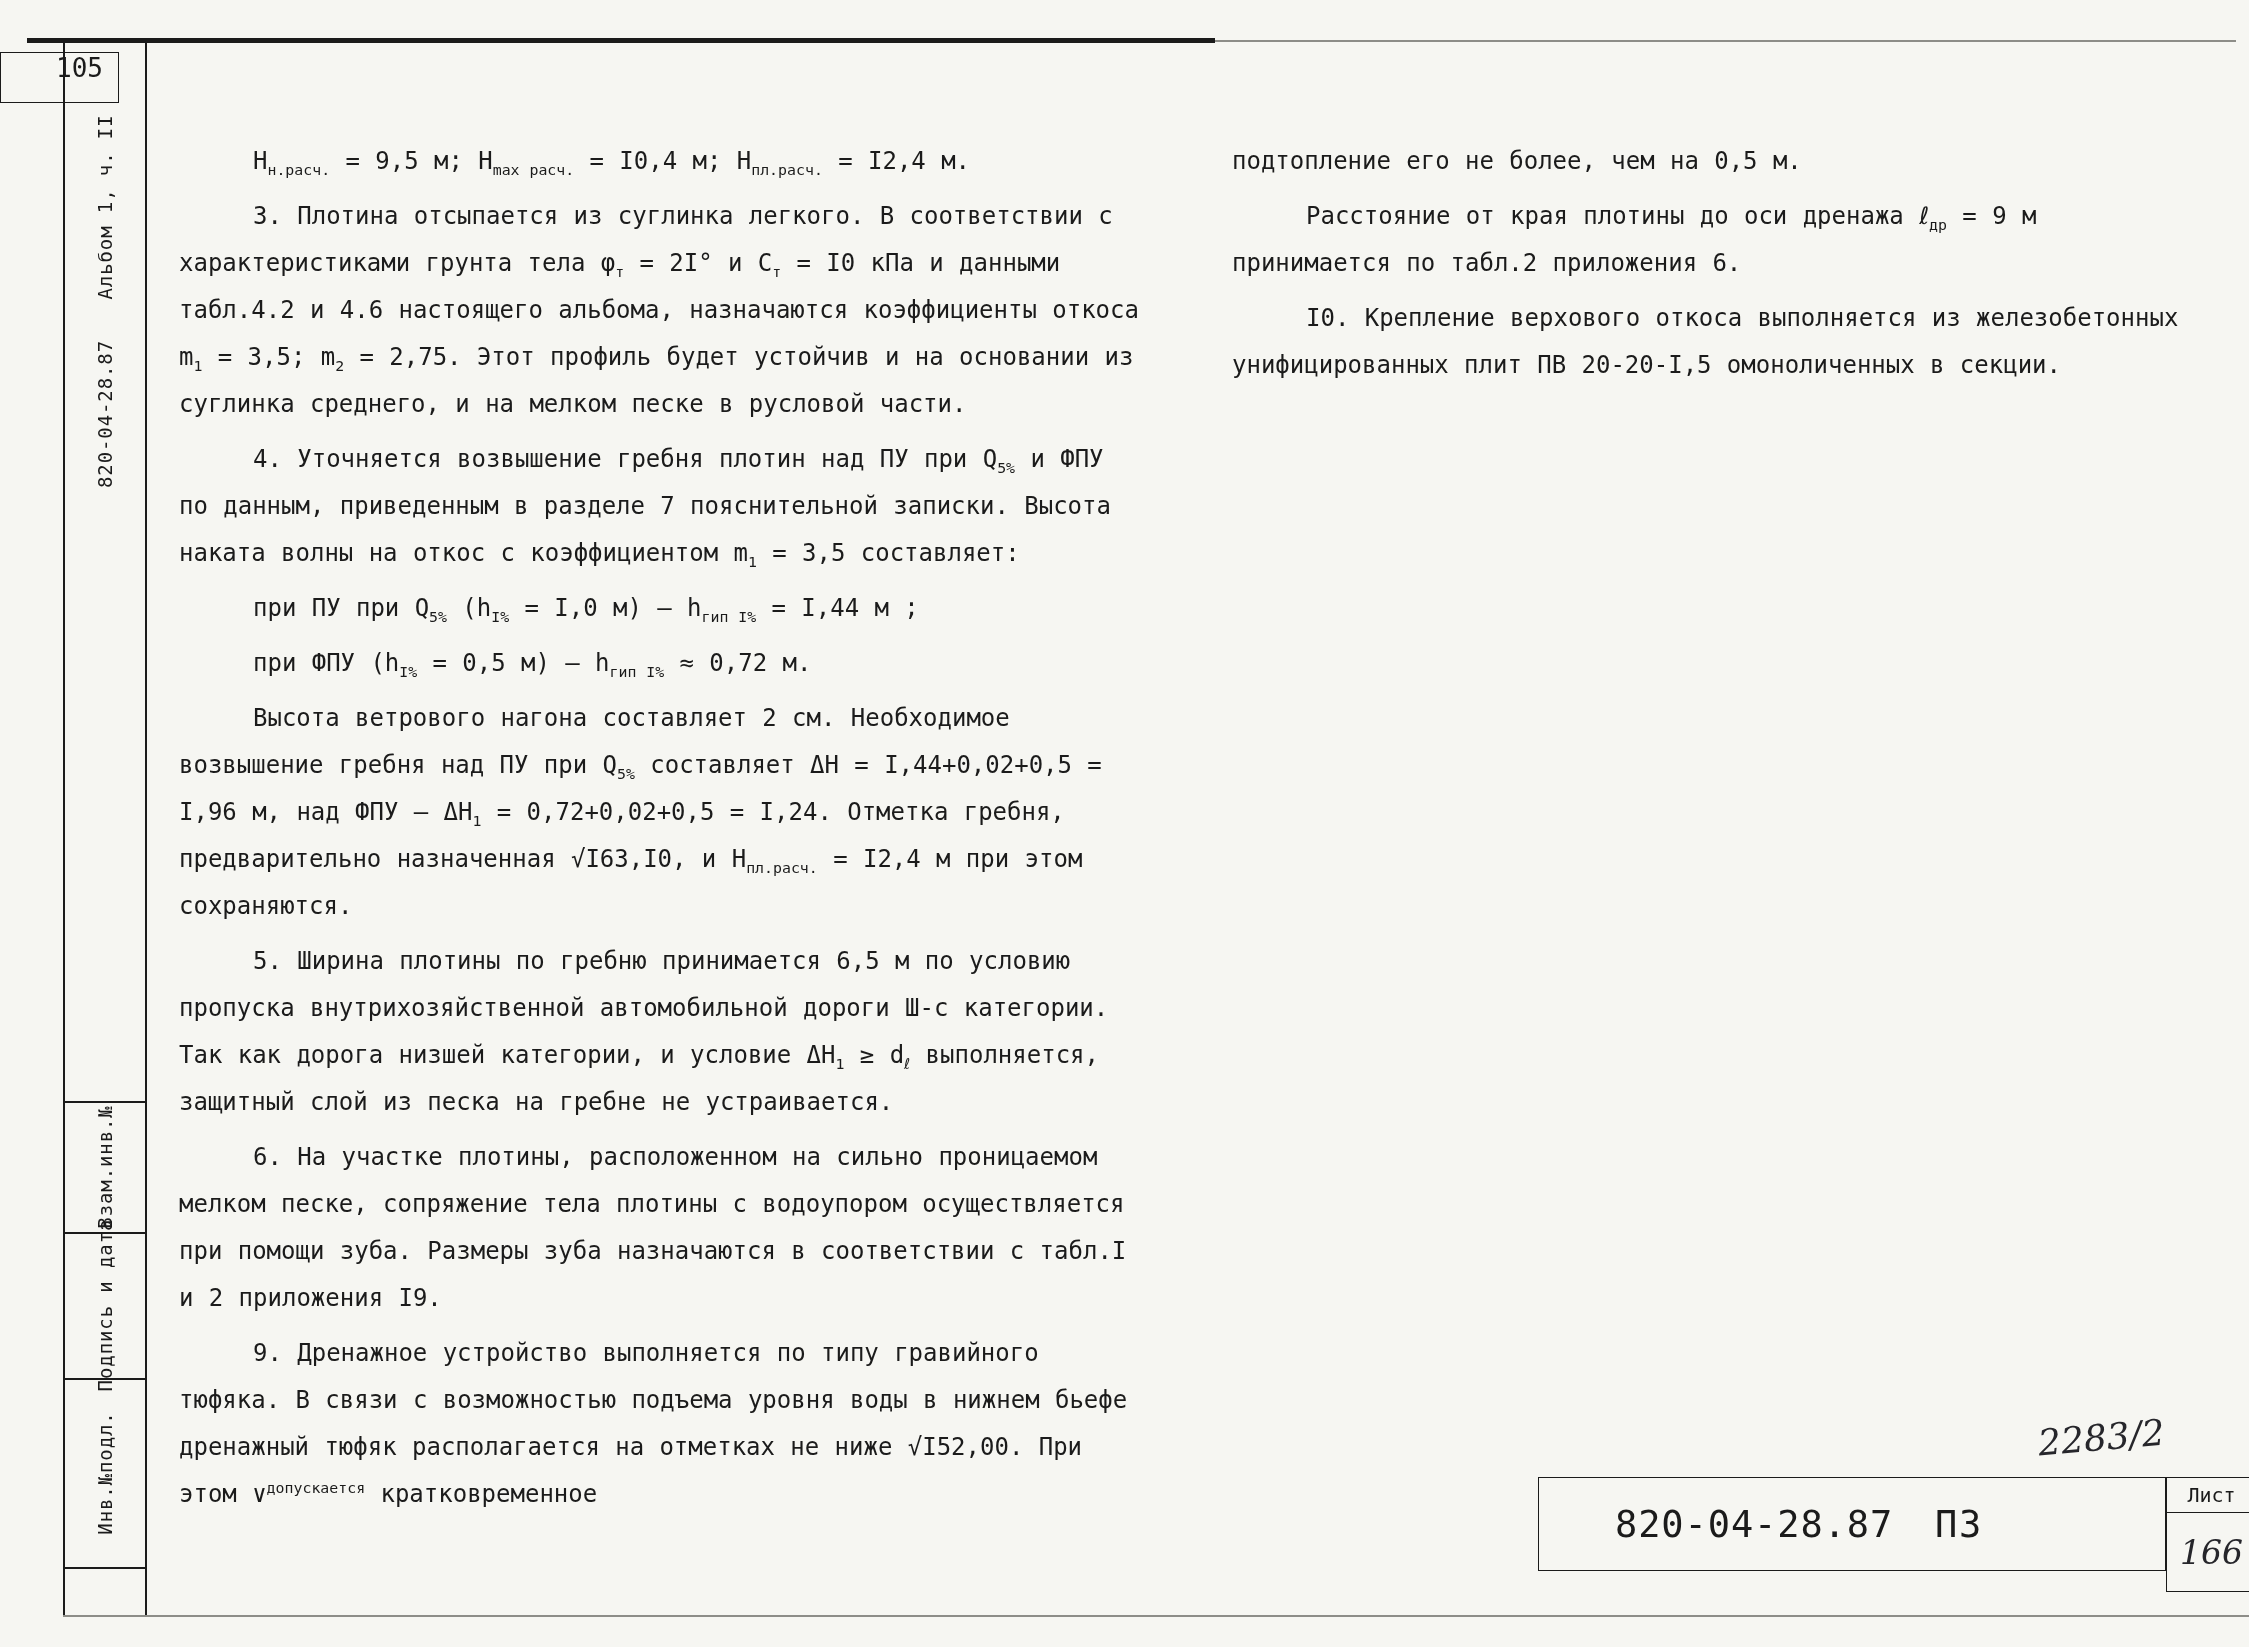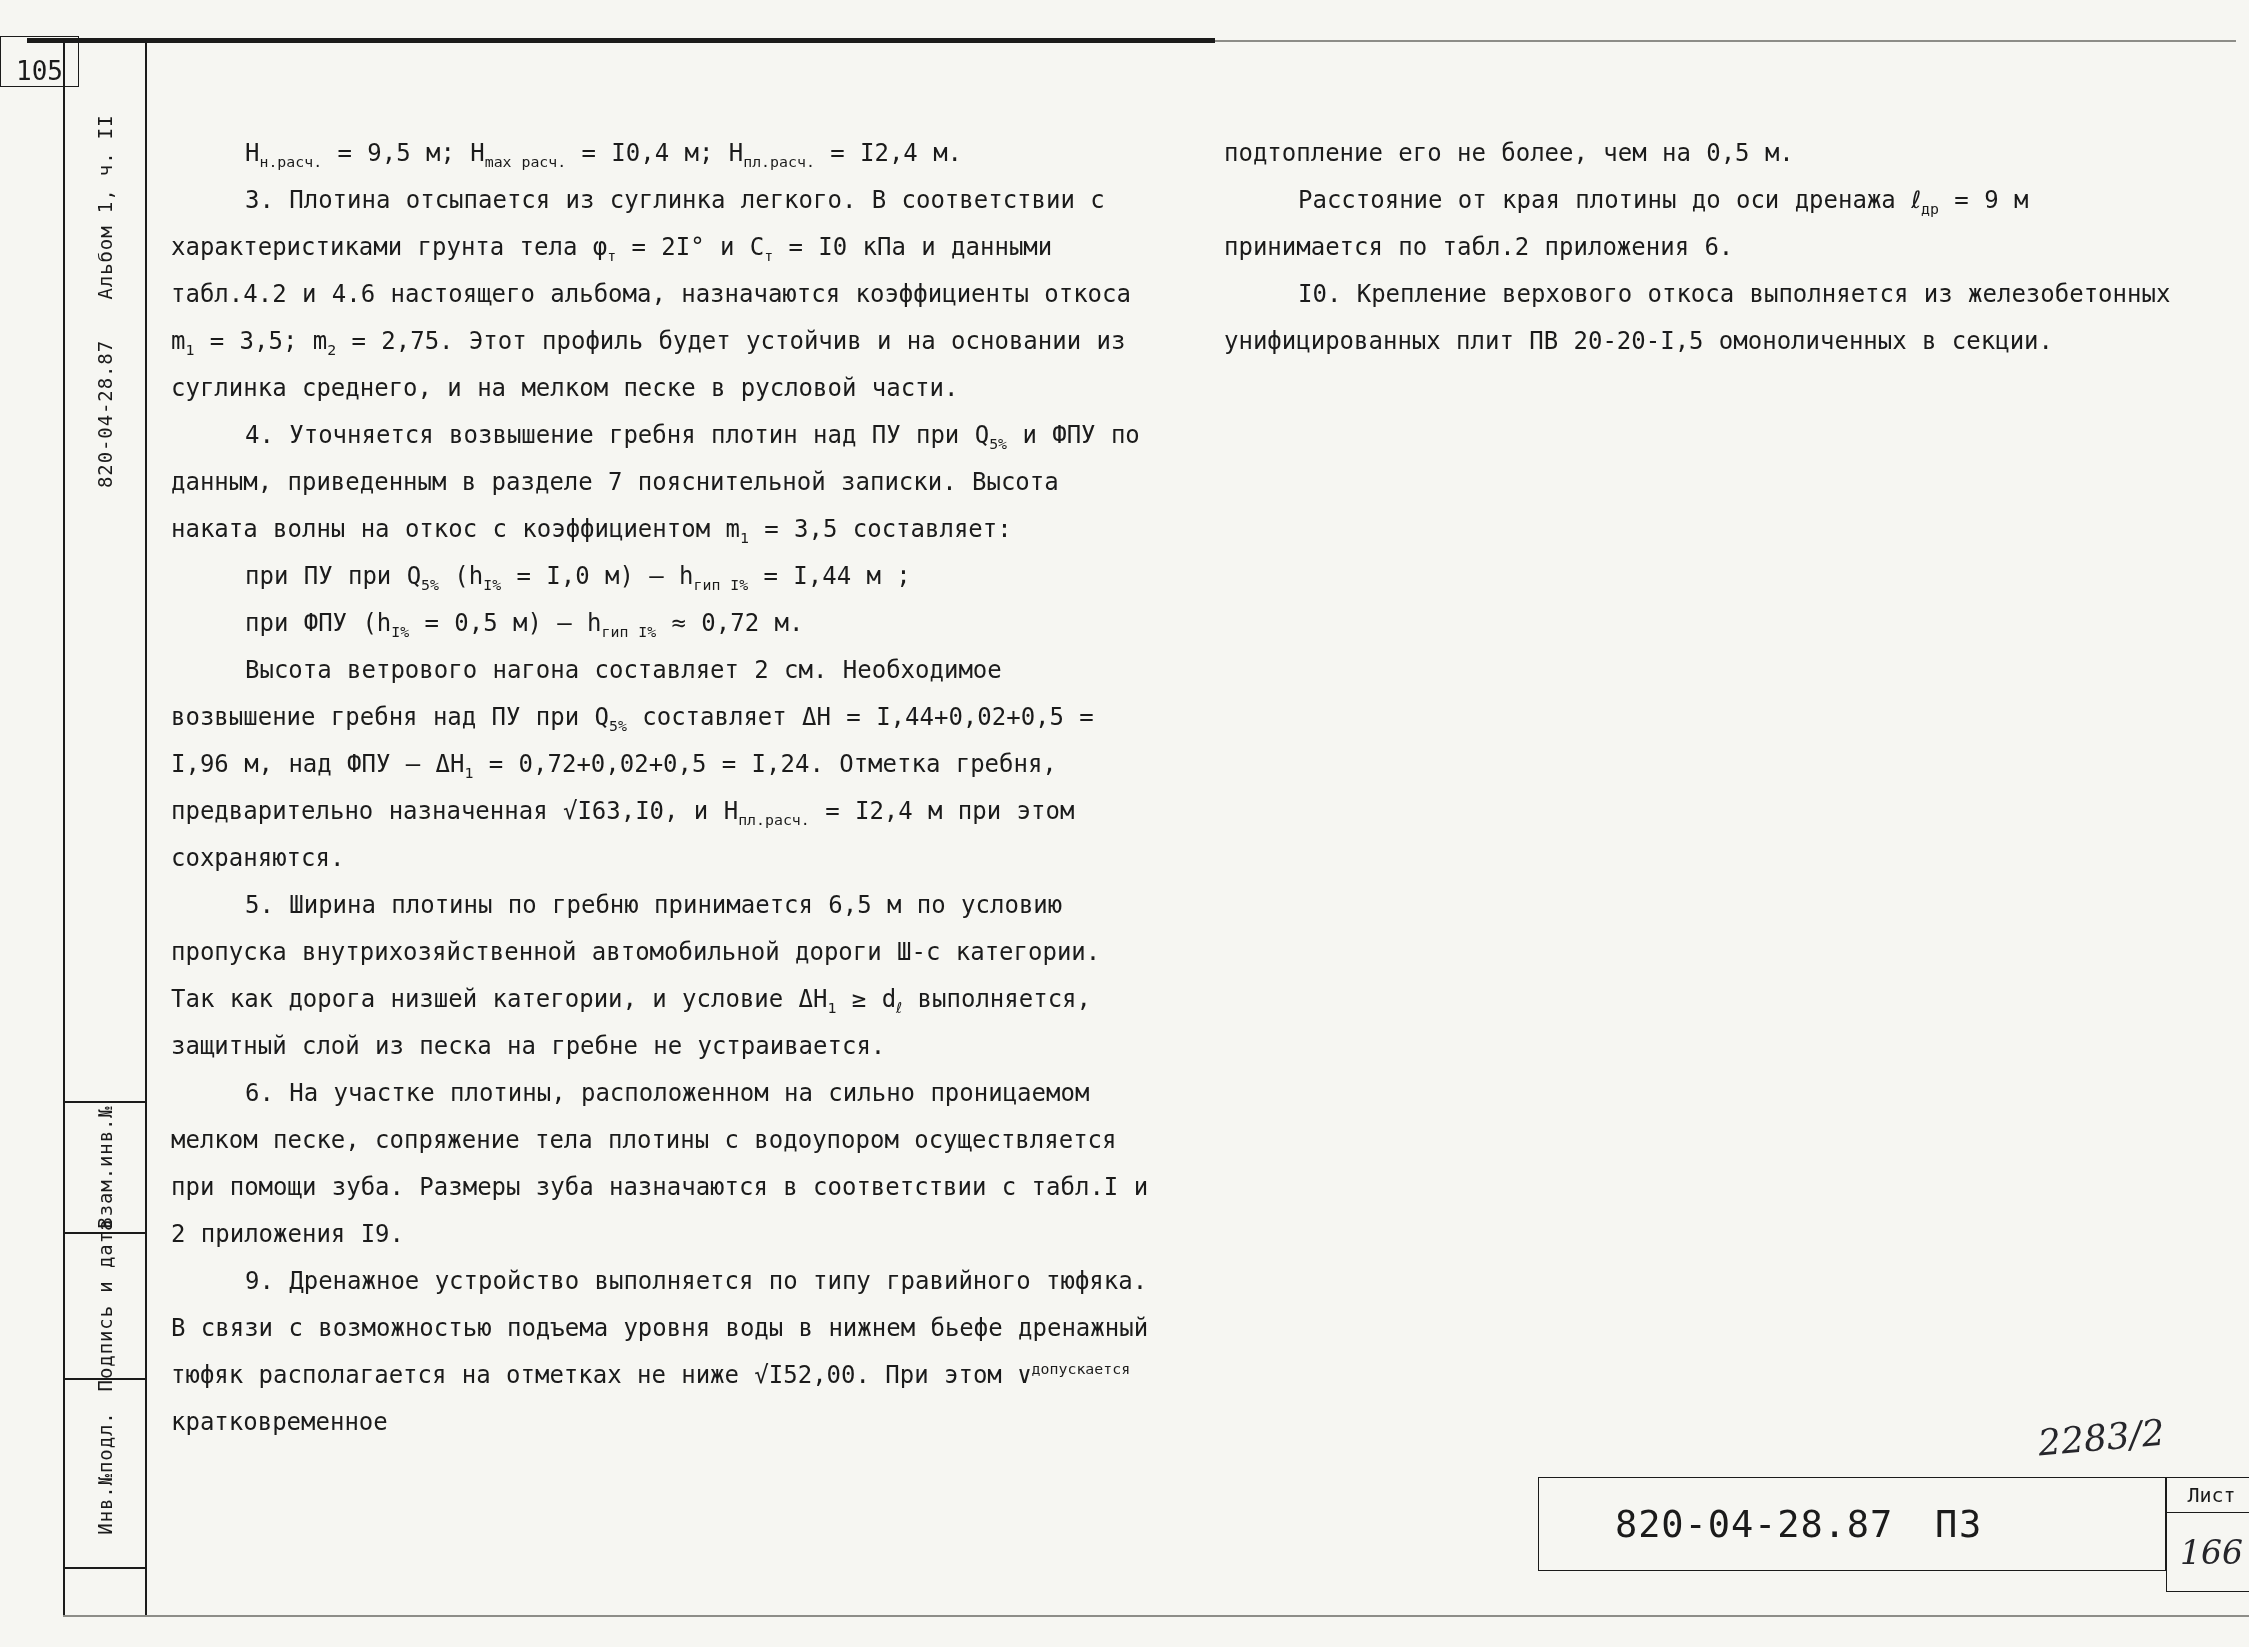--- a/index.html
+++ b/index.html
@@ -5,30 +5,31 @@
   html,body{margin:0;padding:0}
   body{
     width:2286px;height:1647px;position:relative;overflow:hidden;
     background:#f6f6f2;
     font-family:"DejaVu Sans Mono","DejaVu Sans",monospace;
     color:#1b1b1b;
   }
   .line{position:absolute;background:#1b1b1b}
   .line.faint{background:#8d8d88}
   .col{position:absolute;font-size:24px;line-height:47px;text-align:left}
-  .para{margin:0;word-spacing:0.9px}
+  .para{margin:8px;word-spacing:0.9px}
   .para.indent{text-indent:74px}
   .para.formula{text-indent:74px}
   sub,sup{font-size:0.62em;line-height:0}
   .vlabel{position:absolute;display:flex;align-items:center;justify-content:center}
   .vlabel span{transform:rotate(-90deg);white-space:nowrap;font-size:19px;letter-spacing:0.9px}
   .pagenum-box{
-    position:absolute;left:4848;top:36px;width:77px;height:49px;
-    border:1.8px solid #1b1b1b;display:flex;align-items:flex-end;justify-content:center;
+    position:absolute;left:4848;top:52px;width:77px;height:49px;
+    border:1.8px solid #1b1b1b;display:flex;align-items:flex-start;justify-content:center;
     font-size:26px;
+    padding-left:40px;
   }
   .stamp-main{
     position:absolute;left:1538px;top:1477px;width:628px;height:94px;
     border:1.8px solid #1b1b1b;display:flex;align-items:center;box-sizing:border-box;
   }
   .stamp-code{position:absolute;left:76px;font-size:37px;letter-spacing:0.9px}
   .stamp-type{position:absolute;left:396px;font-size:37px;letter-spacing:1.8px}
   .stamp-sheet{
     position:absolute;left:2166px;top:1477px;width:91px;box-sizing:border-box;
   }

